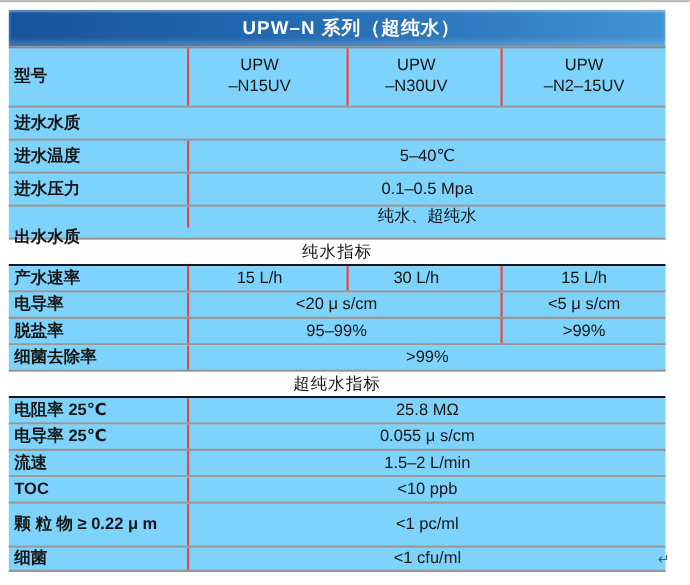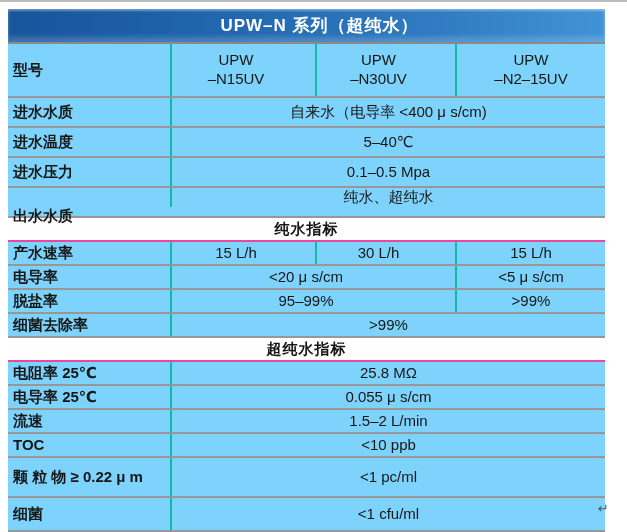--- a/index.html
+++ b/index.html
@@ -15,34 +15,34 @@
     background:linear-gradient(90deg,#17549c 0%, #2166ae 35%, #2f7ac0 70%, #4293d6 100%);
     box-shadow: inset 0 2px 2px rgba(255,255,255,.35), inset 0 -5px 5px rgba(255,255,255,.18);
     color:#fff; font-size:17px; font-weight:bold; letter-spacing:1px;padding-left:26px;
   }
   .row {
     display:grid; grid-template-columns:147px 145px 140px 165px;
     border-bottom:2px solid #979797; background:#7dd3fc;
   }
   .row.first { border-top:2px solid #8a8a8a; }
   .h56 { height:56px; } .h26 { height:30px; } .h24 { height:24px; }
-  .h48 { height:40px; } .h30 { height:34px; }
+  .h48 { height:40px; } .h30 { height:22px; }
   .cell {
     display:flex; align-items:center; justify-content:center;
     font-size:15px; font-weight:500; line-height:1.25; text-align:center;
   }
   .label { justify-content:flex-start; text-align:left; padding-left:5px; font-weight:600; }
-  .vline { border-left:2px solid #14b8a6;margin-left:15px; }
+  .vline { border-left:2px solid #ef4444;margin-left:15px; }
   .pre { white-space:pre-line; }
   .span3 { grid-column:2 / 5; }
   .span2 { grid-column:2 / 4; }
   .col4  { grid-column:4 / 5; }
   .section-row {
     display:flex; align-items:center; justify-content:center;
-    border-bottom:2px solid #ec4899; font-size:15px; font-weight:700;
+    border-bottom:2px solid #0f172a; font-size:15px; font-weight:400;
     background:#fefefe; letter-spacing:1px;
   }
   .retmark { position:absolute; left:598px; top:501px; font-size:13px; color:#555; }
 </style>
 </head>
 <body>
 
 <div class="top-line"></div>
 
 <div class="tbl">
@@ -56,21 +56,20 @@
     <div class="cell vline pre">UPW
 –N15UV</div>
     <div class="cell vline pre">UPW
 –N30UV</div>
     <div class="cell vline pre">UPW
 –N2–15UV</div>
   </div>
 
   <div class="row h26">
     <div class="cell label">进水水质</div>
-    <div class="cell vline span3">自来水（电导率 &lt;400 μ s/cm)</div>
   </div>
   <div class="row h26">
     <div class="cell label">进水温度</div>
     <div class="cell vline span3">5–40℃</div>
   </div>
   <div class="row h26">
     <div class="cell label">进水压力</div>
     <div class="cell vline span3">0.1–0.5 Mpa</div>
   </div>
   <div class="row h26">

